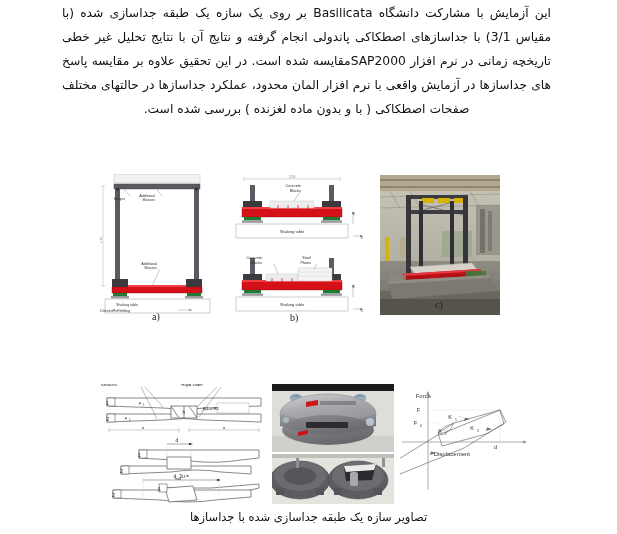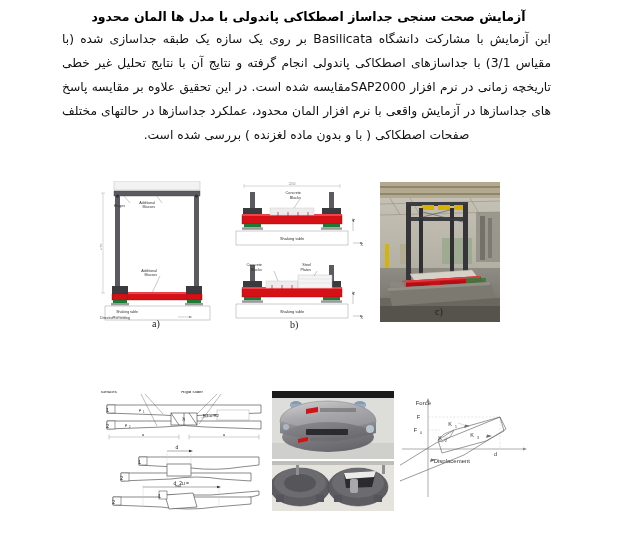--- a/index.html
+++ b/index.html
@@ -91,21 +91,20 @@
   }
 
   svg { display: block; }
   .ph { display:block; }
 </style>
 </head>
 <body>
 
 <div class="page">
 
-  <div class="doc-title">آزمایش صحت سنجی جداساز اصطکاکی پاندولی با مدل ها المان محدود</div>
 
   <div class="doc-body">
     <span>این آزمایش با مشارکت دانشگاه </span><span class="ltr">Basilicata</span><span> بر روی یک سازه یک طبقه جداسازی شده (با مقیاس 3/1) با جداسازهای اصطکاکی پاندولی انجام گرفته و نتایج آن با نتایج تحلیل غیر خطی تاریخچه زمانی در نرم افزار </span><span class="ltr">SAP2000</span><span>مقایسه شده است. در این تحقیق علاوه بر مقایسه پاسخ های جداسازها در آزمایش واقعی با نرم افزار المان محدود، عملکرد جداسازها در حالتهای مختلف صفحات اصطکاکی ( با و بدون ماده لغزنده ) بررسی شده است.</span>
   </div>
 
   <div class="figgroup1">
 
     <div class="fig-a">
       <svg width="116" height="152" viewBox="0 0 116 152">
 
@@ -502,14 +501,15 @@
         <text x="47" y="49" font-size="3.4" fill="#333" font-family="Liberation Sans, sans-serif">2</text>
         <text x="74" y="44" font-size="5.5" fill="#333" font-family="Liberation Sans, sans-serif">K</text>
         <text x="79" y="46" font-size="3.4" fill="#333" font-family="Liberation Sans, sans-serif">3</text>
 
         <line x1="58" y1="30" x2="64" y2="32" stroke="#9a9a9a" stroke-width="0.35"></line>
         <line x1="48" y1="44" x2="44" y2="45" stroke="#9a9a9a" stroke-width="0.35"></line>
       </svg>
     </div>
   </div>
 
+  <div class="fig-caption">تصاویر سازه یک طبقه جداسازی شده با جداسازها</div>
 
 </div>
 
 </body></html>

